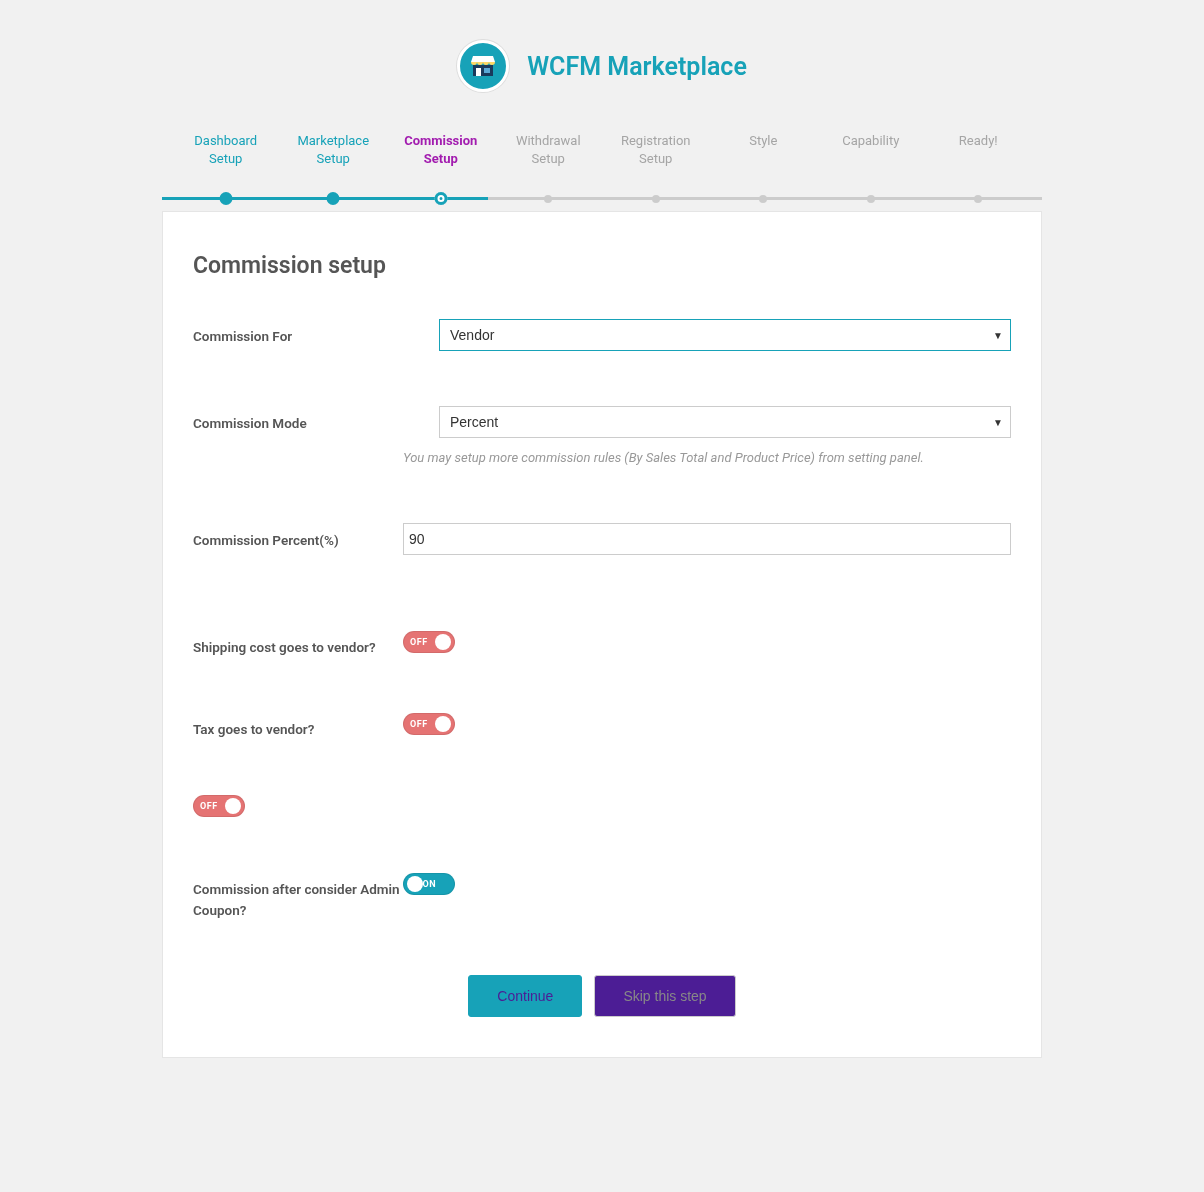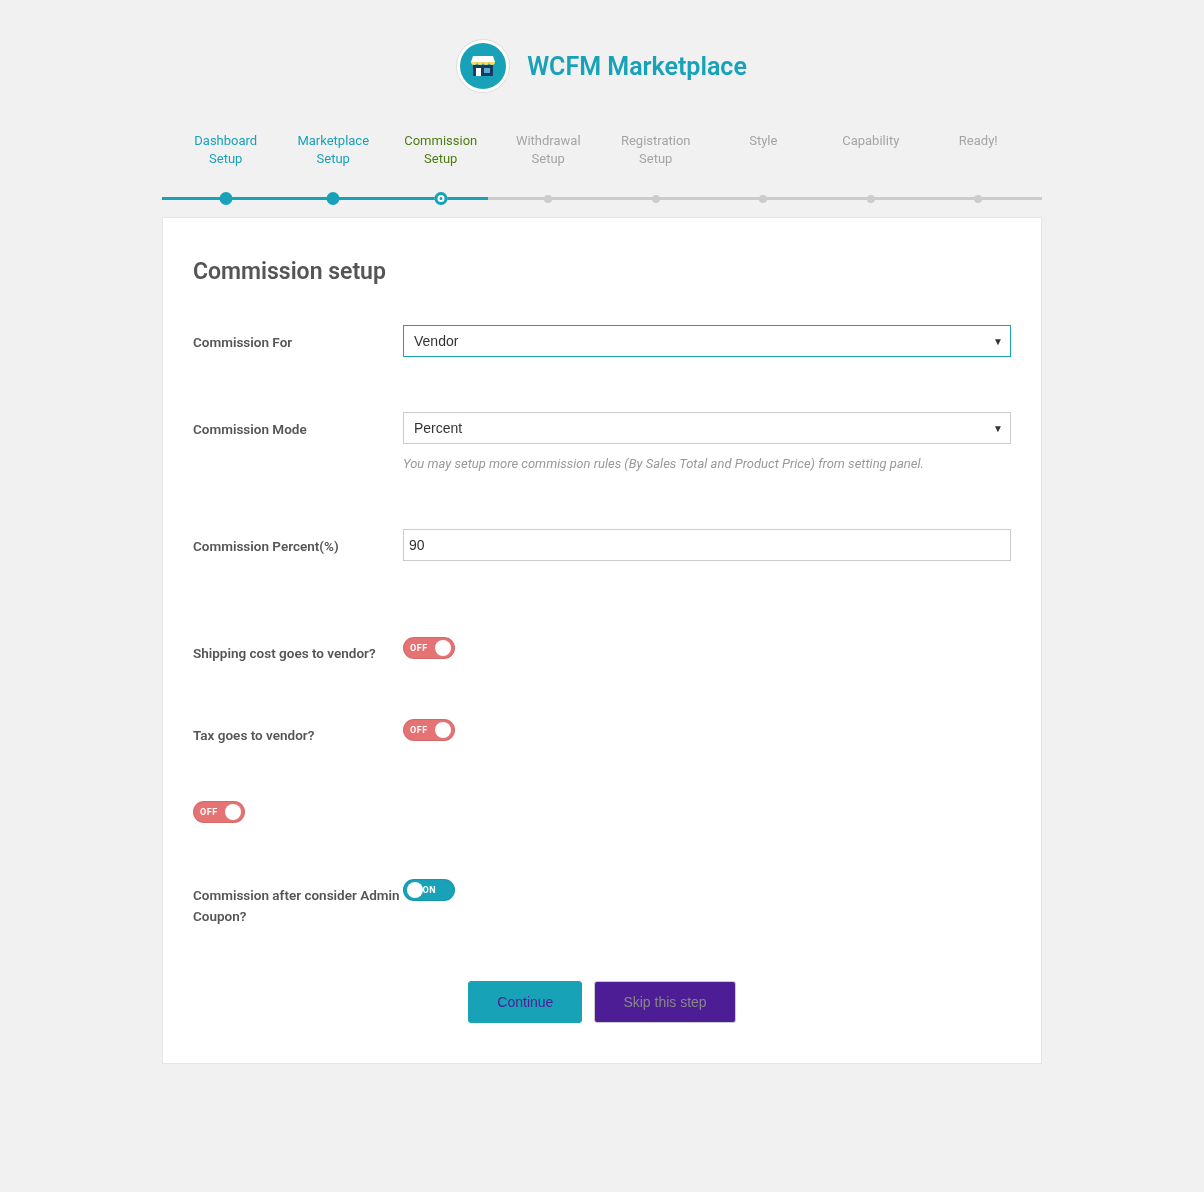--- a/index.html
+++ b/index.html
@@ -38,21 +38,21 @@
       width: 28px;
       height: 24px;
     }
     .header-title {
       font-size: 25px;
       font-weight: 600;
       color: #17a2b8;
     }
     .steps-wrap {
       position: relative;
-      margin-bottom: 18px;
+      margin-bottom: 12px;
     }
     .steps {
       display: flex;
       justify-content: space-between;
       position: relative;
       padding: 0 10px;
     }
     .step {
       flex: 1;
       text-align: center;
@@ -63,22 +63,22 @@
     .step-label {
       font-size: 13px;
       color: #a5a5a5;
       line-height: 1.4;
       display: block;
     }
     .step.done .step-label {
       color: #17a2b8;
     }
     .step.current .step-label {
-      color: #4d7c0f;
-      font-weight: 400;
+      color: #a21caf;
+      font-weight: 700;
       text-align: center;
     }
     .step-dot {
       position: absolute;
       bottom: -3px;
       left: 50%;
       transform: translateX(-50%);
       width: 8px;
       height: 8px;
       border-radius: 50%;
@@ -142,20 +142,21 @@
       font-weight: 600;
       color: #555;
       padding-top: 7px;
       line-height: 1.5;
     }
     .form-control {
       flex: 1;
     }
     .select-wrap {
       position: relative;
+      margin-left: 36px;
     }
     select {
       width: 100%;
       padding: 7px 10px;
       border: 1px solid #17a2b8;
       font-size: 14px;
       color: #333;
       background: #fff;
       appearance: none;
       -webkit-appearance: none;

